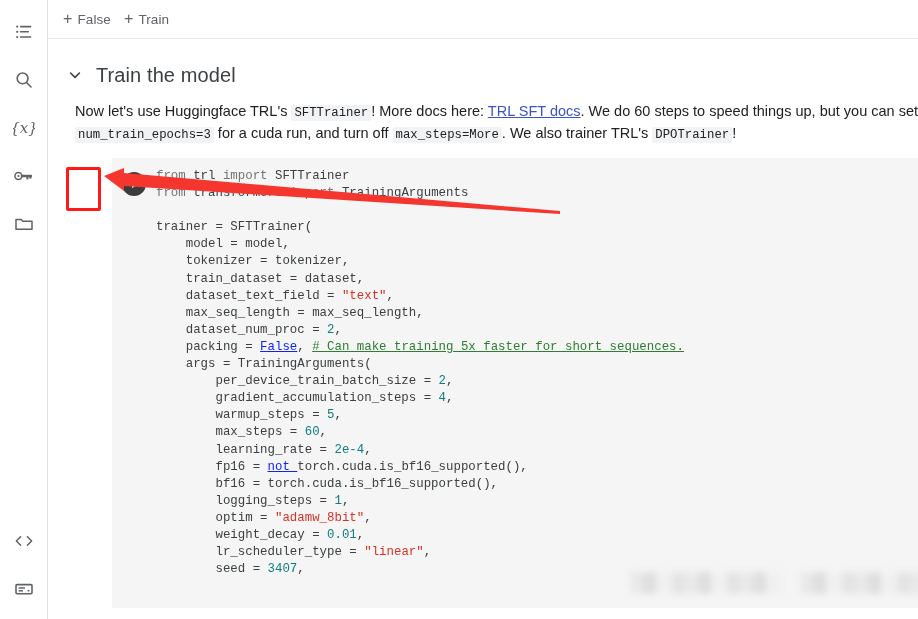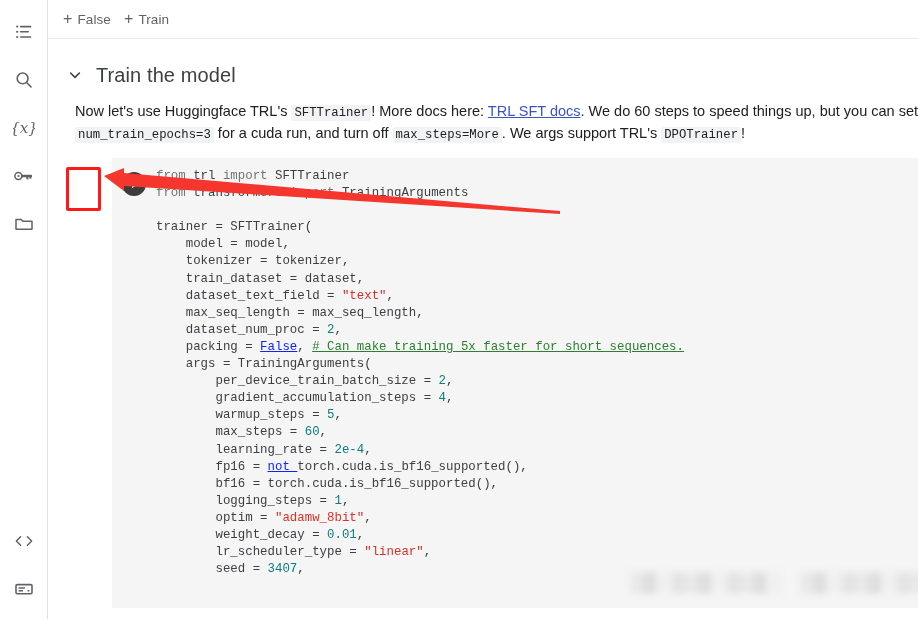--- a/index.html
+++ b/index.html
@@ -299,21 +299,21 @@
         <div id="collapse-chevron">
           <svg width="16" height="16" viewBox="0 0 16 16" fill="none" stroke="#3c4043" stroke-width="1.6" stroke-linecap="round" stroke-linejoin="round">
             <polyline points="3.6,6 8,10.4 12.4,6"></polyline>
           </svg>
         </div>
         <div id="section-title">Train the model</div>
       </div>
 
       <div id="md-paragraph">
         <div><span>Now let's use Huggingface TRL's </span><code class="inline">SFTTrainer</code><span>! More docs here: </span><a class="doclink" href="#">TRL SFT docs</a><span>. We do 60 steps to speed things up, but you can set </span></div>
-        <div><code class="inline">num_train_epochs=3</code><span> for a cuda run, and turn off </span><code class="inline">max_steps=More</code><span>. We args support TRL's </span><code class="inline">DPOTrainer</code><span>!</span></div>
+        <div><code class="inline">num_train_epochs=3</code><span> for a cuda run, and turn off </span><code class="inline">max_steps=More</code><span>. We also trainer TRL's </span><code class="inline">DPOTrainer</code><span>!</span></div>
       </div>
 
       <div id="code-cell">
         <div id="gutter">
           <div id="run-button">
             <div class="tri"></div>
           </div>
         </div>
         <div id="code-body"><div class="ln"><span class="kw">from </span><span class="pln">trl </span><span class="kw">import </span><span class="pln">SFTTrainer</span></div><div class="ln"><span class="kw">from </span><span class="pln">transformers </span><span class="kw">import </span><span class="pln">TrainingArguments</span></div><div class="ln">&nbsp;</div><div class="ln"><span class="pln">trainer = SFTTrainer(</span></div><div class="ln"><span class="pln">    model = model,</span></div><div class="ln"><span class="pln">    tokenizer = tokenizer,</span></div><div class="ln"><span class="pln">    train_dataset = dataset,</span></div><div class="ln"><span class="pln">    dataset_text_field = </span><span class="str">"text"</span><span class="pln">,</span></div><div class="ln"><span class="pln">    max_seq_length = max_seq_length,</span></div><div class="ln"><span class="pln">    dataset_num_proc = </span><span class="num">2</span><span class="pln">,</span></div><div class="ln"><span class="pln">    packing = </span><span class="bul">False</span><span class="pln">, </span><span class="cmt"># Can make training 5x faster for short sequences.</span></div><div class="ln"><span class="pln">    args = TrainingArguments(</span></div><div class="ln"><span class="pln">        per_device_train_batch_size = </span><span class="num">2</span><span class="pln">,</span></div><div class="ln"><span class="pln">        gradient_accumulation_steps = </span><span class="num">4</span><span class="pln">,</span></div><div class="ln"><span class="pln">        warmup_steps = </span><span class="num">5</span><span class="pln">,</span></div><div class="ln"><span class="pln">        max_steps = </span><span class="num">60</span><span class="pln">,</span></div><div class="ln"><span class="pln">        learning_rate = </span><span class="num">2e-4</span><span class="pln">,</span></div><div class="ln"><span class="pln">        fp16 = </span><span class="bul">not </span><span class="pln">torch.cuda.is_bf16_supported(),</span></div><div class="ln"><span class="pln">        bf16 = torch.cuda.is_bf16_supported(),</span></div><div class="ln"><span class="pln">        logging_steps = </span><span class="num">1</span><span class="pln">,</span></div><div class="ln"><span class="pln">        optim = </span><span class="str">"adamw_8bit"</span><span class="pln">,</span></div><div class="ln"><span class="pln">        weight_decay = </span><span class="num">0.01</span><span class="pln">,</span></div><div class="ln"><span class="pln">        lr_scheduler_type = </span><span class="str">"linear"</span><span class="pln">,</span></div><div class="ln"><span class="pln">        seed = </span><span class="num">3407</span><span class="pln">,</span></div></div>
       </div>

